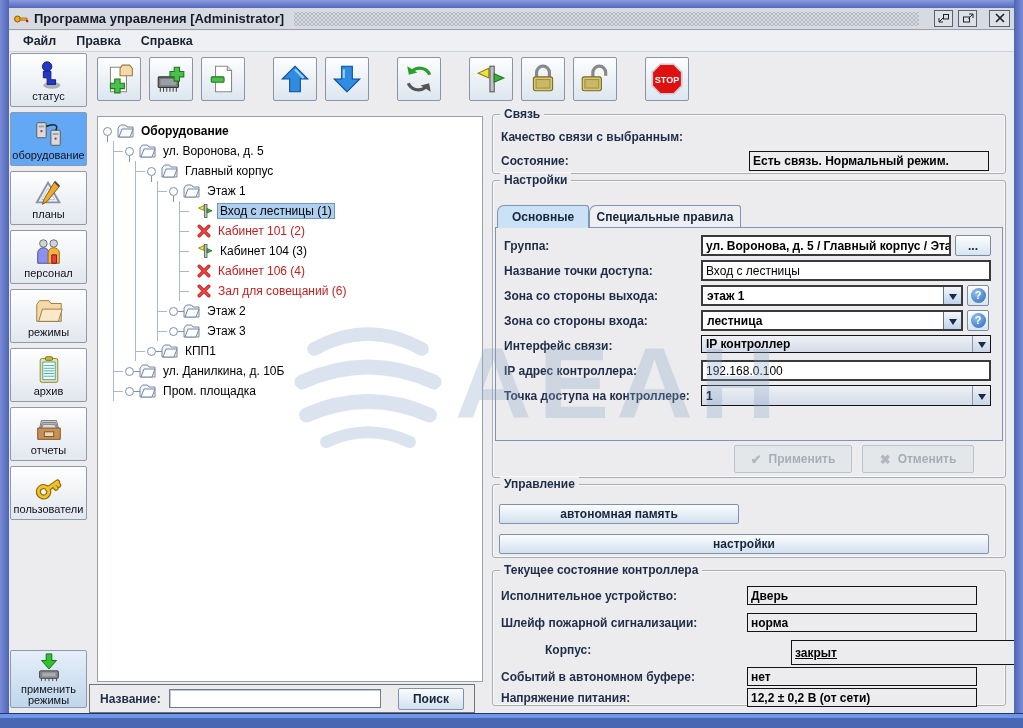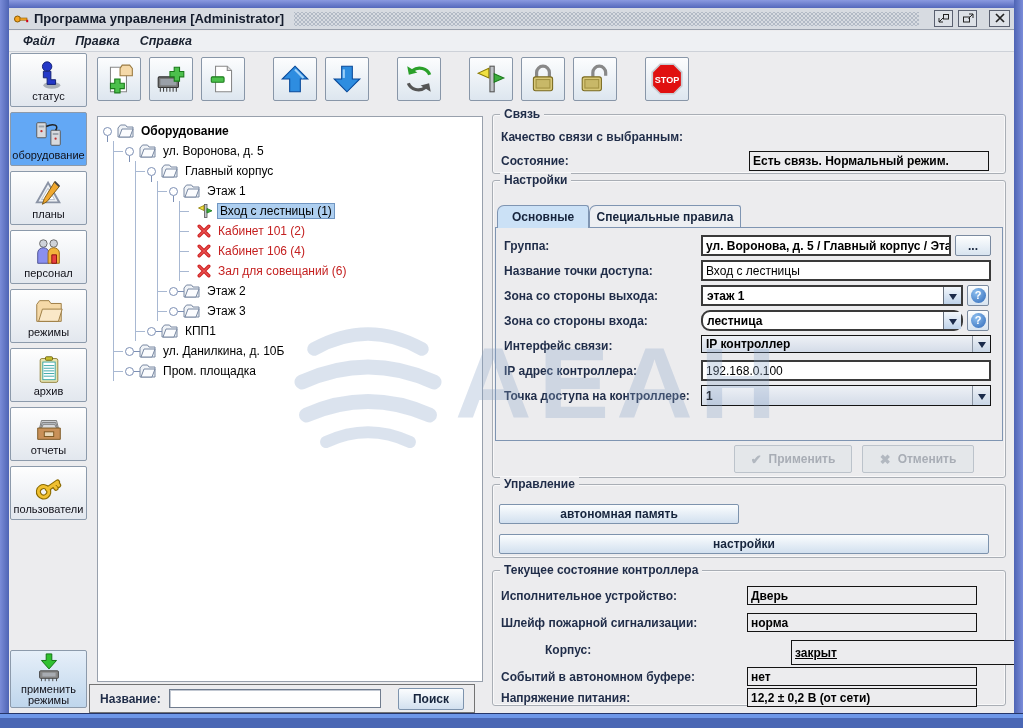--- a/index.html
+++ b/index.html
@@ -15,21 +15,21 @@
   .frame.left{left:0;top:0;width:9px;height:728px;background:linear-gradient(90deg,#7a8cd8,#4e64b4);}
   .frame.right{right:0;top:0;width:9px;height:728px;background:linear-gradient(270deg,#7a8cd8,#4e64b4);}
   .frame.bottom{left:0;bottom:0;width:1023px;height:15px;background:linear-gradient(180deg,#26366a 0 1px,#6e97e8 1px 5px,#4a67b4 5px 100%);}
   
   .titlebar{position:absolute;left:9px;top:8px;width:1005px;height:22px;background:#d7dbe1;border-bottom:1px solid #99a0ac;display:flex;align-items:center;padding:0 4px;z-index:3;}
   .title-text{font-size:13px;font-weight:bold;color:#141c2c;margin-left:5px;white-space:nowrap;}
   .tb-texture{flex:1;height:14px;margin:0 10px;background-image:radial-gradient(#b2bac6 26%,transparent 27%),radial-gradient(#b2bac6 26%,transparent 27%);background-size:4px 4px;background-position:0 0,2px 2px;}
   .winbtn{width:19px;height:17px;border:1px solid #5a6070;background:#dde1e7;display:flex;align-items:center;justify-content:center;margin-left:5px;cursor:default;}
   .winbtn.close{margin-left:12px;width:21px;}
   
-  .menubar{position:absolute;left:9px;top:31px;width:1005px;height:21px;background:#eef0f3;border-bottom:1px solid #cdd1d8;display:flex;align-items:center;padding-left:4px;z-index:3;font-style:italic;}
+  .menubar{position:absolute;left:9px;top:31px;width:1005px;height:21px;background:#eef0f3;border-bottom:1px solid #cdd1d8;display:flex;align-items:center;padding-left:4px;z-index:3;}
   .mitem{font-size:12.5px;font-weight:bold;color:#1a2230;padding:0 10px;}
   
   .sbitem{position:absolute;left:10px;width:77px;height:54px;border:1px solid #8c9aab;border-radius:2px;background:linear-gradient(180deg,#fefefe,#e2e7ee);display:flex;flex-direction:column;align-items:center;justify-content:center;z-index:2;}
   .sbitem.sel{background:var(--side-sel);}
   .sbitem.apply{height:58px;background:linear-gradient(180deg,#e6eff9,#bfd6ec);}
   .slabel{font-size:11px;color:#101018;line-height:11px;text-align:center;}
   .sicon svg{display:block;}
   
   .tbtn{position:absolute;top:57px;width:44px;height:44px;border:1px solid #8896a8;border-radius:2px;background:linear-gradient(180deg,#fcfdfe,#dde6ef);display:flex;align-items:center;justify-content:center;z-index:2;}
   
@@ -398,20 +398,33 @@
                         <div>
                           <div class="trow">
                             <span class="tleaf"></span>
                             <span class="ticon">
                               <svg width="14" height="14" viewBox="0 0 14 14">
                                 <path d="M2.2 2.2 L11.8 11.8 M11.8 2.2 L2.2 11.8" stroke="#cc2020" stroke-width="3.4" stroke-linecap="round"></path>
                                 <path d="M2.2 2.2 L11.8 11.8 M11.8 2.2 L2.2 11.8" stroke="#e85050" stroke-width="1.4" stroke-linecap="round"></path>
                               </svg>
                             </span>
                             <span class="tlabel red">Кабинет 101 (2)</span>
+                          </div>
+                        </div>
+                        <div>
+                          <div class="trow">
+                            <span class="tleaf"></span>
+                            <span class="ticon">
+                              <svg width="16" height="16" viewBox="0 0 16 16">
+                                <rect x="7.5" y="1.5" width="2.5" height="13" fill="#c0c4c8" stroke="#555" stroke-width=".8"></rect>
+                                <path d="M7 2.5 L1.5 5 L7 7.5 z" fill="#f0e040" stroke="#8a7a00" stroke-width=".8"></path>
+                                <path d="M10 5.5 L15 7.8 L10 10 z" fill="#3fae3f" stroke="#1a7a1a" stroke-width=".8"></path>
+                              </svg>
+                            </span>
+                            <span class="tlabel">Кабинет 104 (3)</span>
                           </div>
                         </div>
                         <div>
                           <div class="trow">
                             <span class="tleaf"></span>
                             <span class="ticon">
                               <svg width="14" height="14" viewBox="0 0 14 14">
                                 <path d="M2.2 2.2 L11.8 11.8 M11.8 2.2 L2.2 11.8" stroke="#cc2020" stroke-width="3.4" stroke-linecap="round"></path>
                                 <path d="M2.2 2.2 L11.8 11.8 M11.8 2.2 L2.2 11.8" stroke="#e85050" stroke-width="1.4" stroke-linecap="round"></path>
                               </svg>
@@ -553,21 +566,21 @@
             <span class="carrow">
               <i></i>
             </span>
           </div>
         <div class="smallbtn" style="left:463px;width:22px;height:21px;">
             <span class="qmark">?</span>
           </div>
       </div>
       <div class="frow" style="top:82px;height:21px;">
         <span class="flabel">Зона со стороны входа:</span>
-        <div class="ctl combo" style="left:197px;width:262px;height:21px;border-radius:9px;">
+        <div class="ctl combo" style="left:197px;width:262px;height:21px;">
             <span class="cval">лестница</span>
             <span class="carrow">
               <i></i>
             </span>
           </div>
         <div class="smallbtn" style="left:463px;width:22px;height:21px;">
             <span class="qmark">?</span>
           </div>
       </div>
       <div class="frow" style="top:107px;height:21px;">

